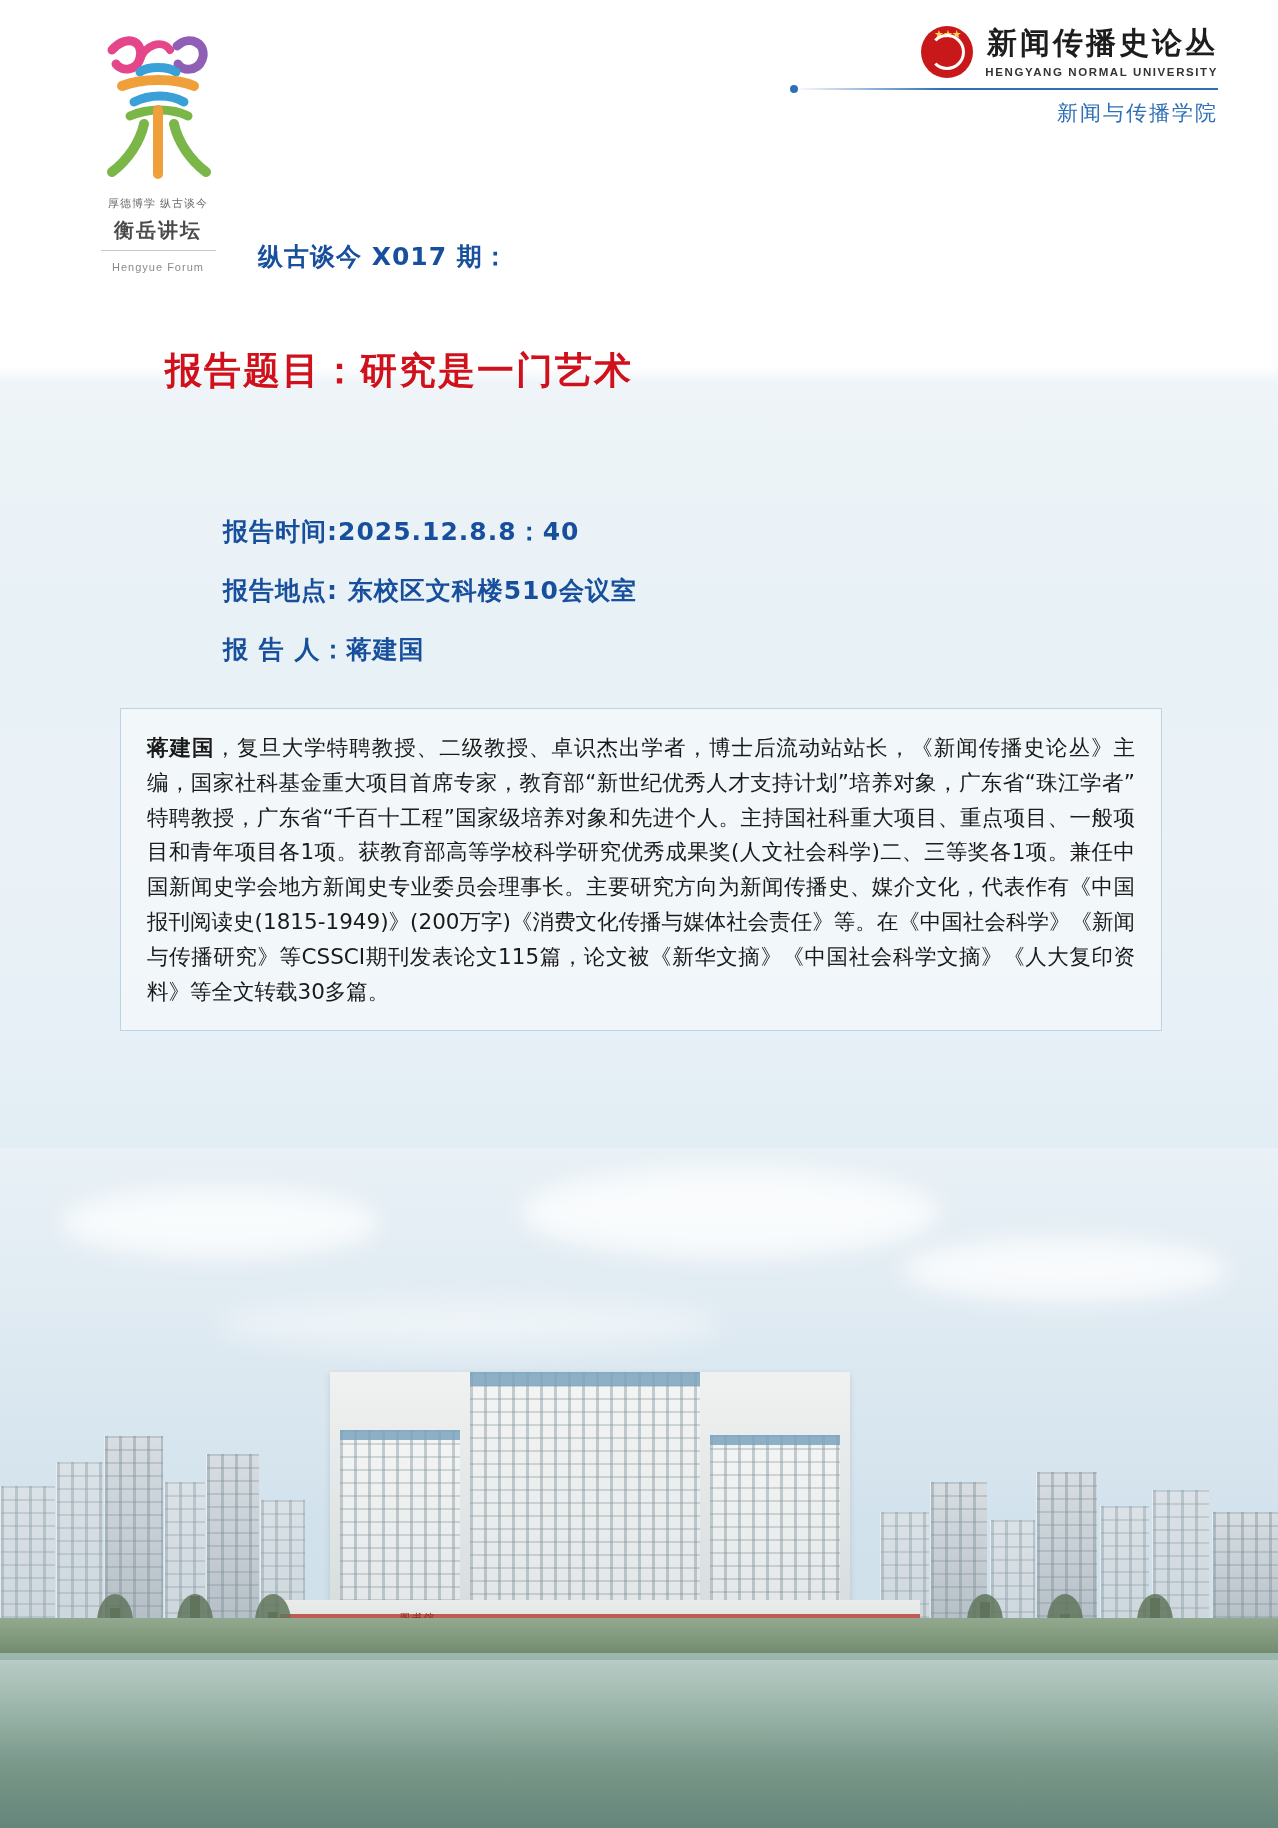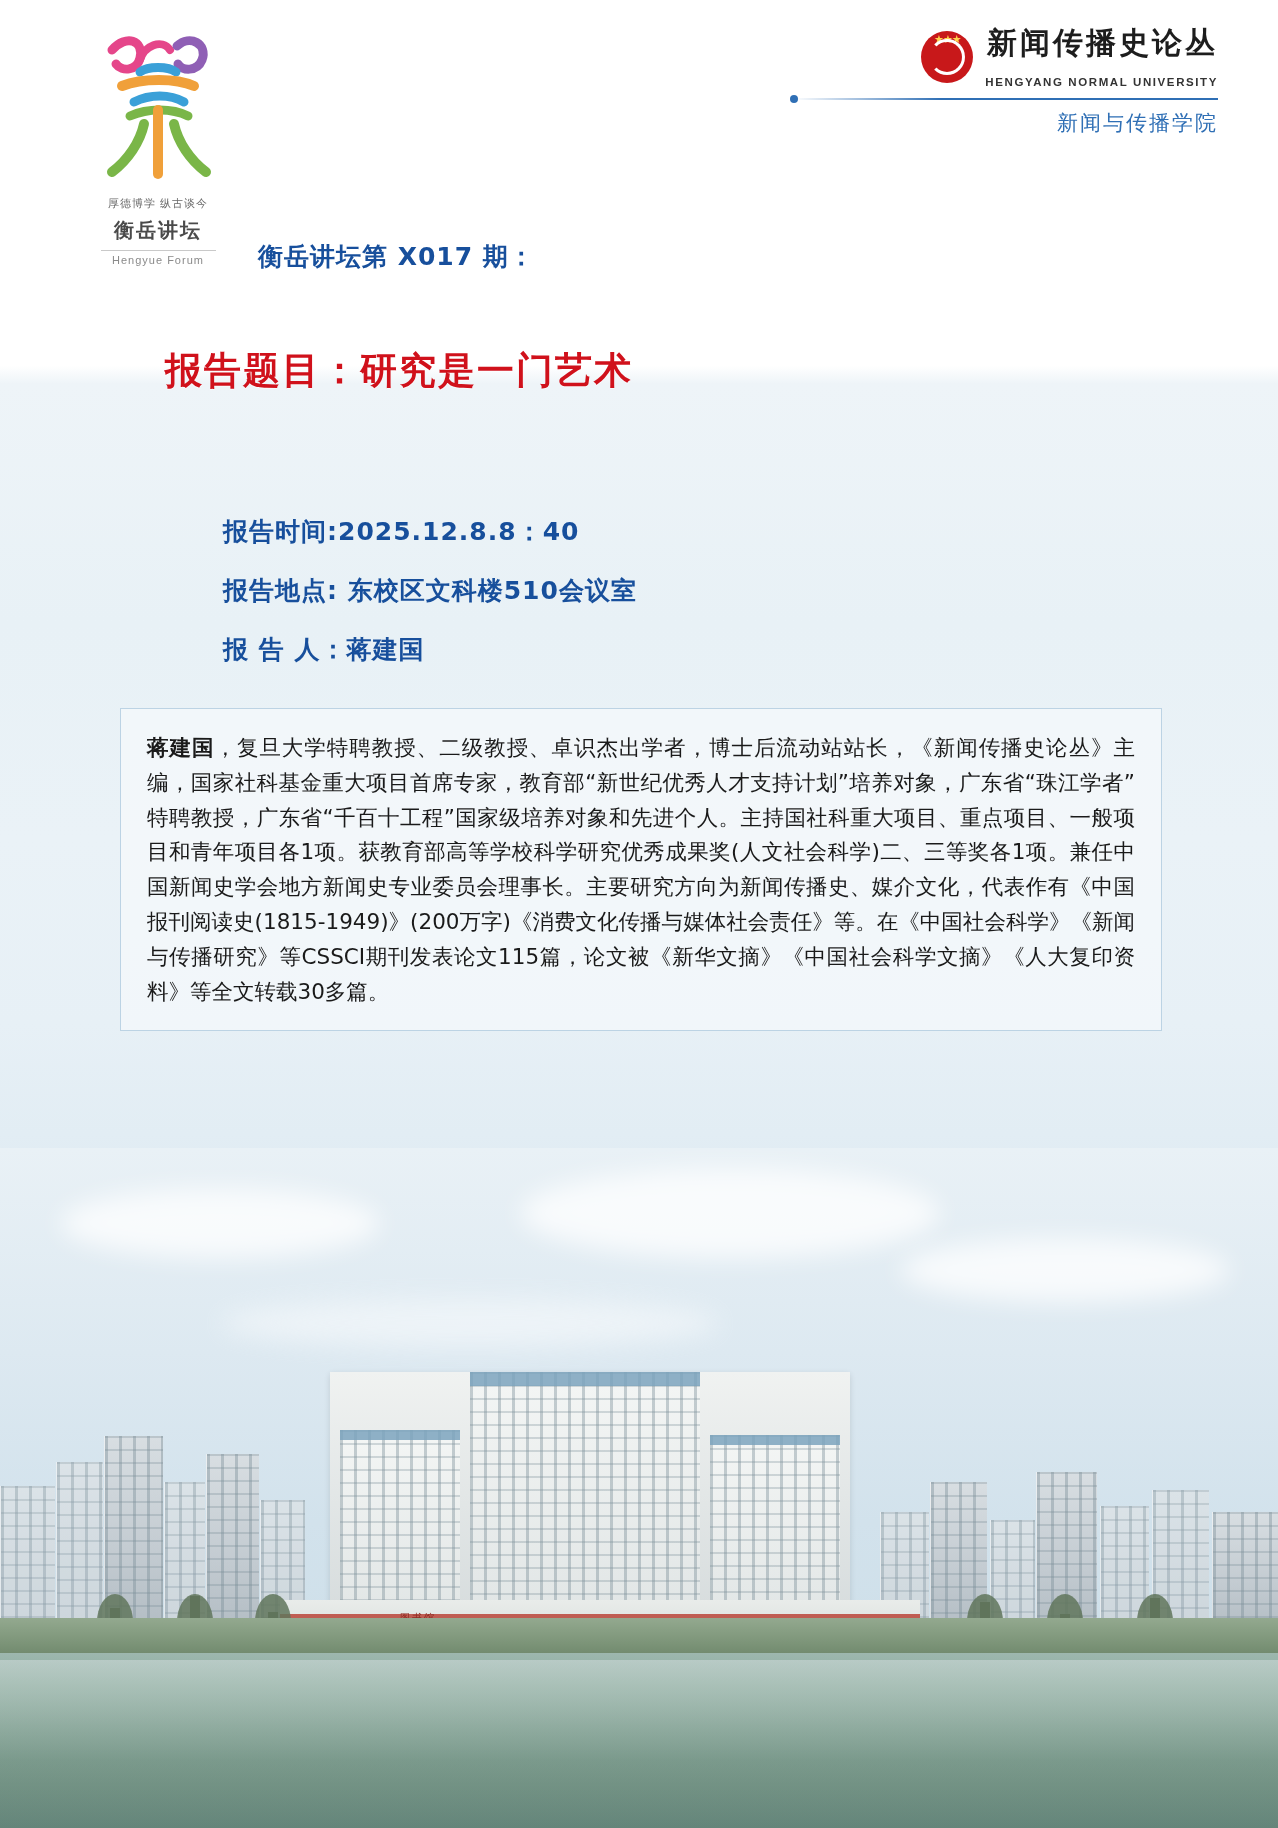--- a/index.html
+++ b/index.html
@@ -65,21 +65,21 @@
     letter-spacing: 2px;
     margin-top: 6px;
     font-family: "DejaVu Sans", sans-serif;
   }
   .forum-name-en {
     font-size: 11px;
     color: #8a8a8a;
     letter-spacing: 1px;
     margin-top: 6px;
     border-top: 1px solid #c9c9c9;
-    padding-top: 3px;
+    padding-top: 10px;
     display: inline-block;
     width: 115px;
   }
 
   .univ-block {
     position: absolute;
     right: 60px;
     top: 26px;
     width: 430px;
     text-align: right;
@@ -121,21 +121,21 @@
     font-size: 30px;
     font-weight: bold;
     color: #1d1d1d;
     letter-spacing: 3px;
     line-height: 1.1;
   }
   .univ-en {
     font-size: 11.5px;
     color: #333;
     letter-spacing: 1.6px;
-    margin-top: 17px;
+    margin-top: 7px;
     font-weight: bold;
   }
   .univ-divider {
     margin-top: 10px;
     height: 2px;
     background: linear-gradient(90deg, rgba(22,91,170,0) 0%, #2f6fb5 35%, #2f6fb5 100%);
     position: relative;
     margin-left: 5px;
   }
   .univ-divider::before {
@@ -367,21 +367,21 @@
         </div>
         <div>
           <div class="univ-cn">新闻传播史论丛</div>
           <div class="univ-en">HENGYANG NORMAL UNIVERSITY</div>
         </div>
       </div>
       <div class="univ-divider"></div>
       <div class="univ-college">新闻与传播学院</div>
     </div>
 
-    <div class="lecture-no">衡岳讲坛第 X017 期：</div>
+    <div class="lecture-no">纵古谈今 X017 期：</div>
   </div>
 
   <div class="report-title">报告题目：研究是一门艺术</div>
 
   <div class="info">
     <div class="info-line">报告时间:2025.12.8.8：40</div>
     <div class="info-line">报告地点: 东校区文科楼510会议室</div>
     <div class="info-line">报 告 人：蒋建国</div>
   </div>
 

